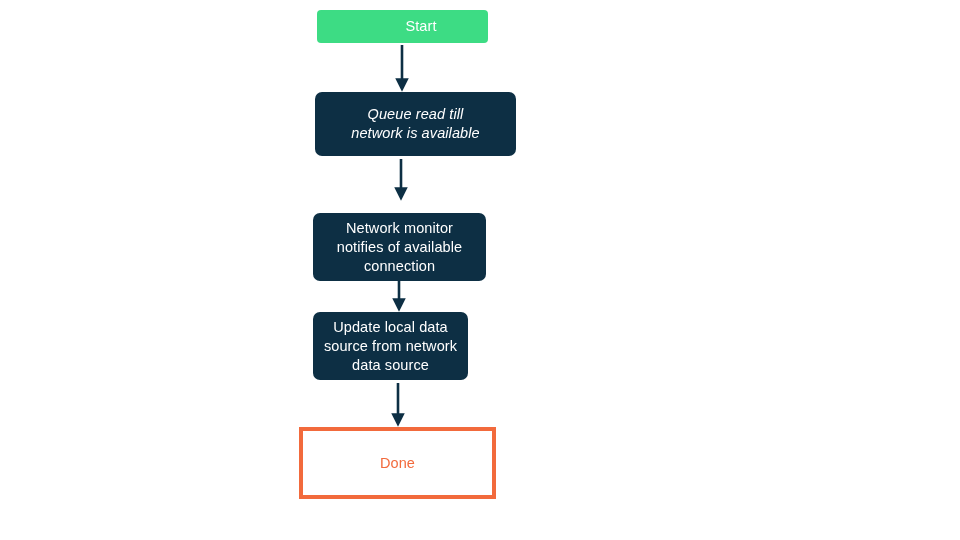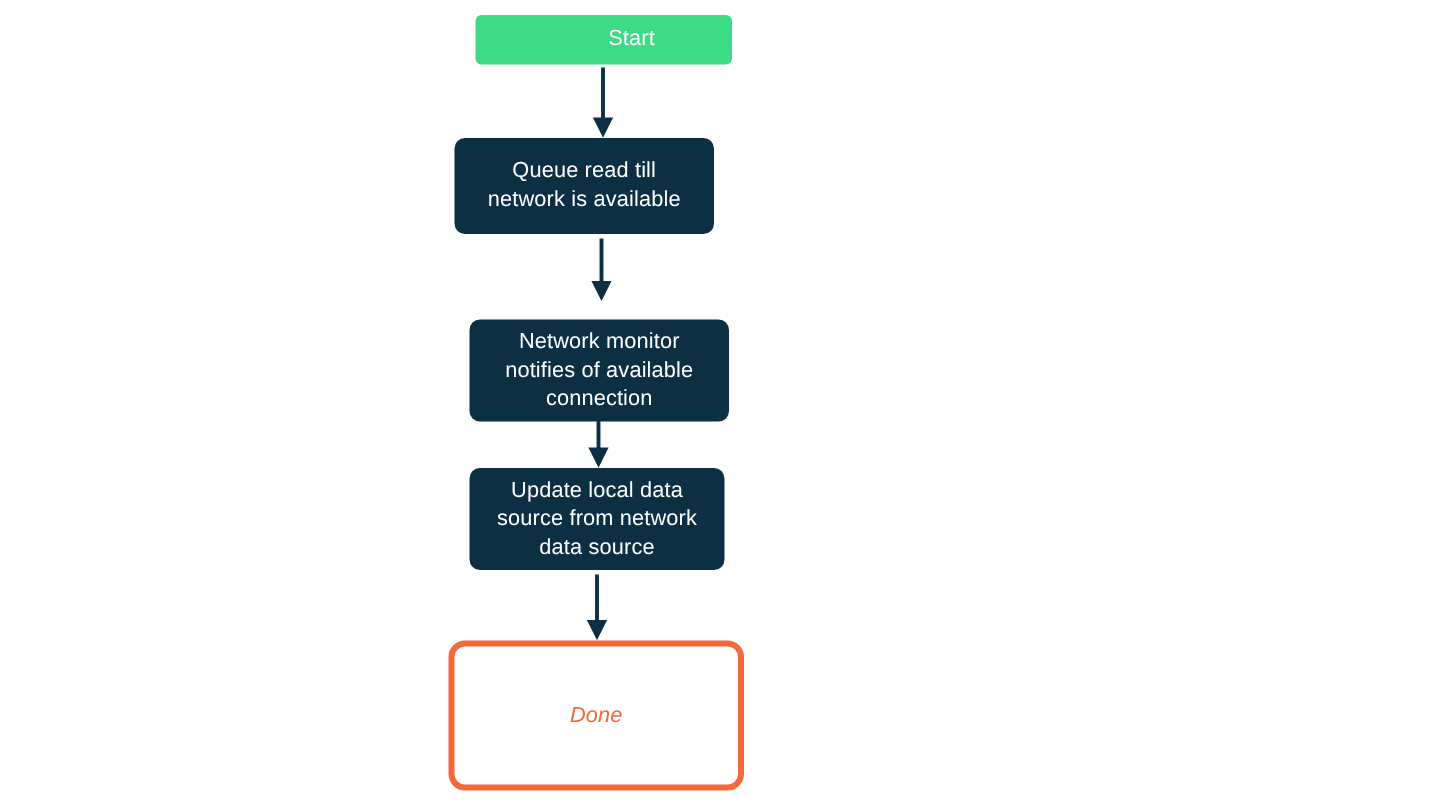--- a/index.html
+++ b/index.html
@@ -47,52 +47,52 @@
     padding-left: 37px;
   }
 
   .node-process {
     background: #0d2f44;
     color: #ffffff;
     border-radius: 7px;
   }
 
   .node-proc-1 {
-    left: 303px;
+    left: 315px;
     top: 92px;
-    width: 173px;
+    width: 201px;
     height: 64px;
+    font-style: italic;
   }
 
   .node-proc-2 {
     left: 313px;
     top: 201px;
     width: 173px;
     height: 68px;
     margin-top: 12px;
   }
 
   .node-proc-3 {
     left: 313px;
     top: 312px;
-    width: 170px;
+    width: 155px;
     height: 68px;
   }
 
   .node-done {
     left: 299px;
     top: 427px;
     width: 197px;
-    height: 100px;
+    height: 72px;
     background: #ffffff;
     border: 4px solid #f26a3c;
     color: #f26a3c;
-    border-radius: 11px;
+    border-radius: 0;
     font-size: 14.5px;
-    font-style: italic;
   }
 
   
   .arrow {
     position: absolute;
     left: 0;
     top: 0;
     width: 960px;
     height: 540px;
     pointer-events: none;

